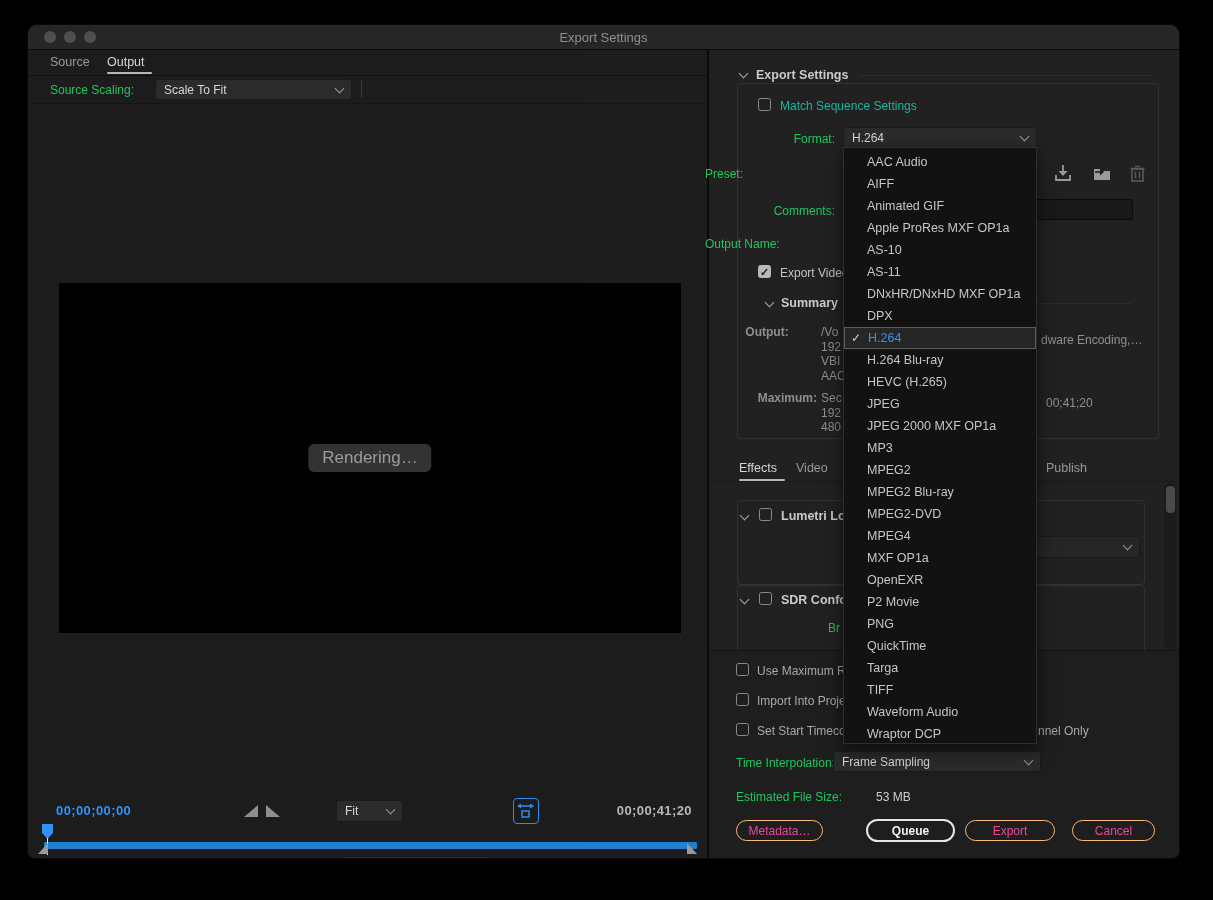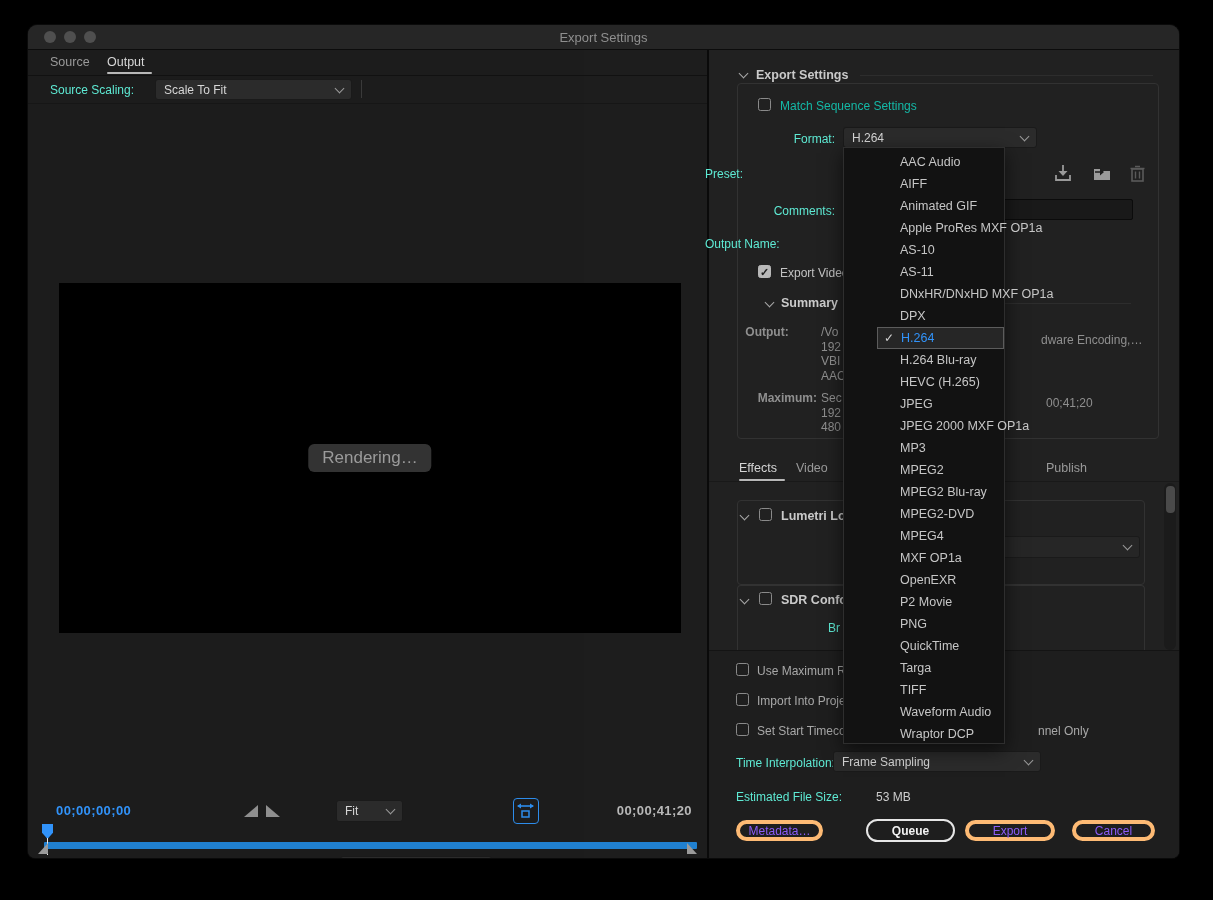--- a/index.html
+++ b/index.html
@@ -8,21 +8,21 @@
   #dialog{position:absolute;left:28px;top:25px;width:1151px;height:833px;background:#1d1d1d;
     border-radius:9px 9px 7px 7px;overflow:hidden;box-shadow:0 0 0 1px #0a0a0a;}
   
   .titlebar{left:0;top:0;width:100%;height:24px;background:#262626;border-bottom:1px solid #0c0c0c;}
   .tl{width:12px;height:12px;border-radius:50%;background:#4f4f4f;top:6px;}
   .title{width:100%;top:5px;text-align:center;color:#8f8f8f;font-size:13px;}
   
   .left-pane{left:0;top:25px;width:556px;height:808px;background:#1c1c1c;}
   .right-pane{left:679px;top:25px;width:472px;height:808px;background:#212121;border-left:2px solid #0a0a0a;}
   
-  .lbl{color:#5eead4;font-size:12px;white-space:nowrap;}
+  .lbl{color:#22c55e;font-size:12px;white-space:nowrap;}
   .val{color:#d6d6d6;font-size:12px;white-space:nowrap;}
   .hdr{color:#cacaca;font-size:12.5px;font-weight:bold;white-space:nowrap;}
   .frag{color:#8f8f8f;font-size:12px;white-space:nowrap;}
   .clip{overflow:hidden;white-space:nowrap;}
   
   .tab{font-size:12.5px;color:#9a9a9a;cursor:default;white-space:nowrap;}
   .tab.active{color:#d6d6d6;}
   .tab-underline{height:2px;background:#b8b8b8;border-radius:1px;}
   
   .select{background:#2b2b2b;border:1px solid #1a1a1a;border-radius:3px;color:#d6d6d6;
@@ -33,29 +33,29 @@
   .chev-hdr{display:inline-block;width:6px;height:6px;border-right:1.6px solid #a8a8a8;
     border-bottom:1.6px solid #a8a8a8;transform:rotate(45deg);}
   
   .cb{width:13px;height:13px;border:1px solid #8a8a8a;border-radius:2.5px;box-sizing:border-box;background:transparent;}
   .cb.checked{background:#b8b8b8;border-color:#b8b8b8;color:#1d1d1d;font-size:11px;line-height:12px;
     text-align:center;font-weight:bold;}
   
   .group{border:1px solid #323232;border-radius:4px;}
   .hline{height:1px;background:#383838;opacity:.55;}
   
-  #format-menu{left:815px;top:122px;width:162px;height:597px;background:#121212;
+  #format-menu{left:815px;top:122px;width:194px;height:597px;background:#121212;
     border:1px solid #2e2e2e;box-sizing:border-box;z-index:50;padding-top:3px;
-    box-shadow:0 6px 18px rgba(0,0,0,.6);padding-left:33px;}
+    box-shadow:0 6px 18px rgba(0,0,0,.6);}
   .menu-item{height:22px;line-height:22px;color:#c6c6c6;font-size:12.5px;padding-left:23px;
     position:relative;white-space:nowrap;box-sizing:border-box;}
   .menu-item.selected{background:#262626;border:1px solid #5c5c5c;color:#3193fa;line-height:20px;}
   .menu-item .check{position:absolute;left:6px;color:#cfcfcf;font-size:12px;}
   
-  .pill{border:4px solid #fdba74;border-radius:11px;color:#8b5cf6;font-size:12px;
+  .pill{border:1px solid #fdba74;border-radius:11px;color:#ec4899;font-size:12px;
     display:flex;align-items:center;justify-content:center;box-sizing:border-box;background:transparent;}
   .pill.primary{border:2px solid #e6e6e6;color:#f2f2f2;font-weight:bold;border-radius:12px;}
   
   .tri{width:14px;height:12px;background:#8f8f8f;}
   .tri.in{clip-path:polygon(100% 0,100% 100%,0 100%);}
   .tri.out{clip-path:polygon(0 0,100% 100%,0 100%);}
   .handle{width:10px;height:11px;background:#9a9a9a;}
   .handle.l{clip-path:polygon(100% 0,100% 100%,0 100%);}
   .handle.r{clip-path:polygon(0 0,0 100%,100% 100%);}
   .timecode{font-size:13px;font-weight:bold;letter-spacing:.4px;white-space:nowrap;}

